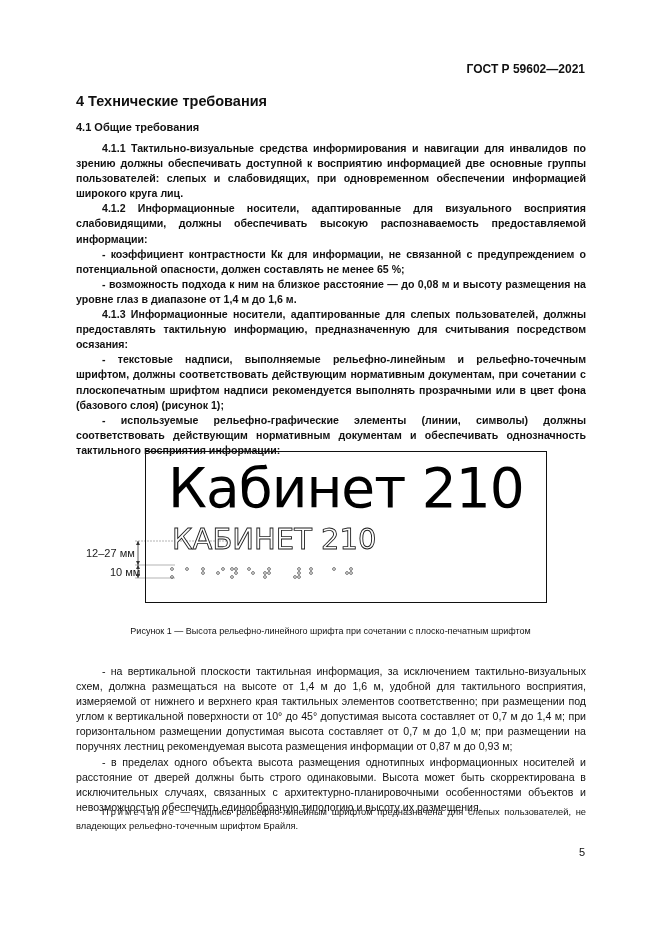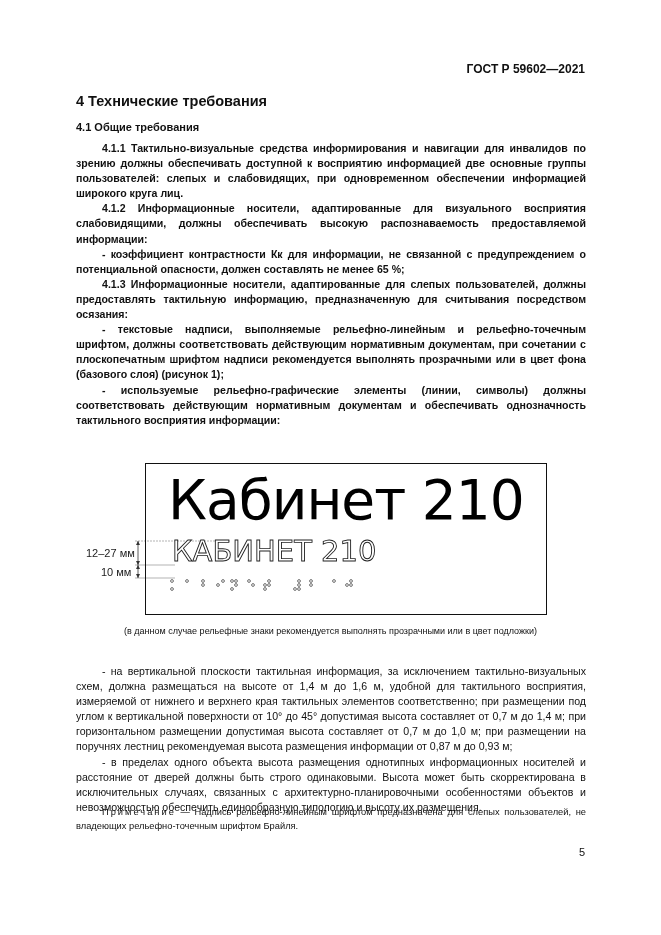--- a/index.html
+++ b/index.html
@@ -5,21 +5,21 @@
   html, body { margin: 0; padding: 0; background: #ffffff; }
   body { width: 661px; height: 935px; position: relative; overflow: hidden;
     font-family: "Liberation Sans", sans-serif; color: #111; }
   .page { position: absolute; left: 0; top: 0; width: 661px; height: 935px; }
   .header-code { position: absolute; right: 76px; top: 62px; font-weight: bold; font-size: 12px; }
   .h1 { position: absolute; left: 76px; top: 93px; font-weight: bold; font-size: 14.5px; }
   .h2 { position: absolute; left: 76px; top: 121px; font-weight: bold; font-size: 11px; }
   .text { position: absolute; left: 76px; width: 510px; font-size: 10.6px; line-height: 15.1px; text-align: justify; }
   .text p { margin: 0; text-indent: 26px; }
   .text p.dash { text-indent: 26px; }
-  .figure { position: absolute; left: 145px; top: 463px; width: 402px; height: 152px; border: 1.5px solid #111; box-sizing: border-box; }
+  .figure { position: absolute; left: 145px; top: 451px; width: 402px; height: 152px; border: 1.5px solid #111; box-sizing: border-box; }
   .sign-big { position: absolute; left: 22px; top: 4px; font-family: "DejaVu Sans", sans-serif; font-size: 55px; font-weight: normal; letter-spacing: -1px; color: #000; white-space: nowrap; }
   .sign-relief { position: absolute; left: 26px; top: 70px; font-family: "DejaVu Sans", sans-serif; font-size: 29px; color: #fff; -webkit-text-stroke: 0.9px #222; letter-spacing: 0px; white-space: nowrap; }
   .braille { position: absolute; left: 0; top: 0; }
   .dim { position: absolute; font-size: 11px; color: #222; }
   .caption { position: absolute; left: 60px; width: 541px; text-align: center; font-size: 9px; line-height: 13px; top: 625px; }
   .note { position: absolute; left: 76px; width: 510px; top: 806px; font-size: 9.3px; line-height: 13.5px; text-align: justify; }
   .note .label { letter-spacing: 2px; }
   .pagenum { position: absolute; right: 76px; top: 846px; font-size: 11px; }
   svg.dims { position: absolute; left: 0; top: 0; }
 </style>
@@ -30,27 +30,28 @@
 
   <div class="header-code">ГОСТ Р 59602—2021</div>
 
   <div class="h1">4 Технические требования</div>
   <div class="h2">4.1 Общие требования</div>
 
   <div class="text" style="top:141px;font-weight:bold;">
     <p>4.1.1 Тактильно-визуальные средства информирования и навигации для инвалидов по зрению должны обеспечивать доступной к восприятию информацией две основные группы пользователей: слепых и слабовидящих, при одновременном обеспечении информацией широкого круга лиц.</p>
     <p>4.1.2 Информационные носители, адаптированные для визуального восприятия слабовидящими, должны обеспечивать высокую распознаваемость предоставляемой информации:</p>
     <p class="dash">- коэффициент контрастности Кк для информации, не связанной с предупреждением о потенциальной опасности, должен составлять не менее 65 %;</p>
+    <p class="dash">- возможность подхода к ним на близкое расстояние — до 0,08 м и высоту размещения на уровне глаз в диапазоне от 1,4 м до 1,6 м.</p>
     <p>4.1.3 Информационные носители, адаптированные для слепых пользователей, должны предоставлять тактильную информацию, предназначенную для считывания посредством осязания:</p>
     <p class="dash">- текстовые надписи, выполняемые рельефно-линейным и рельефно-точечным шрифтом, должны соответствовать действующим нормативным документам, при сочетании с плоскопечатным шрифтом надписи рекомендуется выполнять прозрачными или в цвет фона (базового слоя) (рисунок 1);</p>
     <p class="dash">- используемые рельефно-графические элементы (линии, символы) должны соответствовать действующим нормативным документам и обеспечивать однозначность тактильного восприятия информации:</p>
   </div>
 
   <div class="dim" style="left:86px; top:547px;">12–27 мм</div>
-  <div class="dim" style="left:101px; top:566px;">10 мм</div>
+  <div class="dim" style="left:110px; top:566px;">10 мм</div>
   <svg class="dims" width="661" height="935">
     <line x1="138" y1="541" x2="138" y2="578" stroke="#333" stroke-width="0.8"></line>
     <line x1="135" y1="541" x2="230" y2="541" stroke="#666" stroke-width="0.5" stroke-dasharray="2,1"></line>
     <line x1="135" y1="565" x2="175" y2="565" stroke="#666" stroke-width="0.5"></line>
     <line x1="135" y1="578" x2="175" y2="578" stroke="#666" stroke-width="0.5"></line>
     <polygon points="138,541 136,545 140,545" fill="#333"></polygon>
     <polygon points="138,565 136,561 140,561" fill="#333"></polygon>
     <polygon points="138,565 136,569 140,569" fill="#333"></polygon>
     <polygon points="138,578 136,574 140,574" fill="#333"></polygon>
   </svg>
@@ -85,21 +86,21 @@
           <circle cx="165" cy="121" r="1.4"></circle>
         <circle cx="188" cy="117" r="1.4"></circle>
         <circle cx="201" cy="121" r="1.4"></circle>
           <circle cx="205" cy="117" r="1.4"></circle>
           <circle cx="205" cy="121" r="1.4"></circle>
       </g>
     </svg>
   </div>
 
   <div class="caption">
-    <div>(в данном случае рельефные знаки рекомендуется выполнять прозрачными или в цвет подложки)</div>
+    <div>Рисунок 1 — Высота рельефно-линейного шрифта при сочетании с плоско-печатным шрифтом</div>
   </div>
 
   <div class="text" style="top:664px;">
     <p class="dash">- на вертикальной плоскости тактильная информация, за исключением тактильно-визуальных схем, должна размещаться на высоте от 1,4 м до 1,6 м, удобной для тактильного восприятия, измеряемой от нижнего и верхнего края тактильных элементов соответственно; при размещении под углом к вертикальной поверхности от 10° до 45° допустимая высота составляет от 0,7 м до 1,4 м; при горизонтальном размещении допустимая высота составляет от 0,7 м до 1,0 м; при размещении на поручнях лестниц рекомендуемая высота размещения информации от 0,87 м до 0,93 м;</p>
     <p class="dash">- в пределах одного объекта высота размещения однотипных информационных носителей и расстояние от дверей должны быть строго одинаковыми. Высота может быть скорректирована в исключительных случаях, связанных с архитектурно-планировочными особенностями объектов и невозможностью обеспечить единообразную типологию и высоту их размещения.</p>
   </div>
 
   <div class="note">
     <span style="display:inline-block; width:26px;"></span><span class="label">Примечание</span><span> — Надпись рельефно-линейным шрифтом предназначена для слепых пользователей, не владеющих рельефно-точечным шрифтом Брайля.</span>
   </div>

